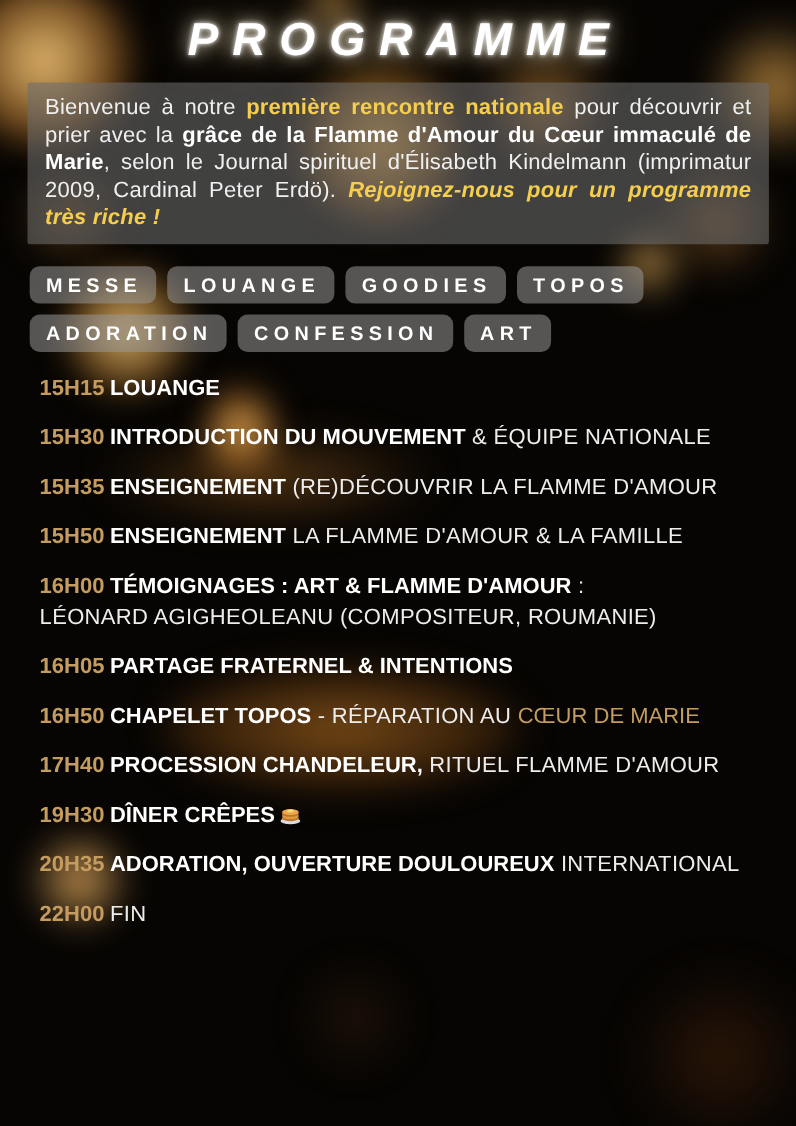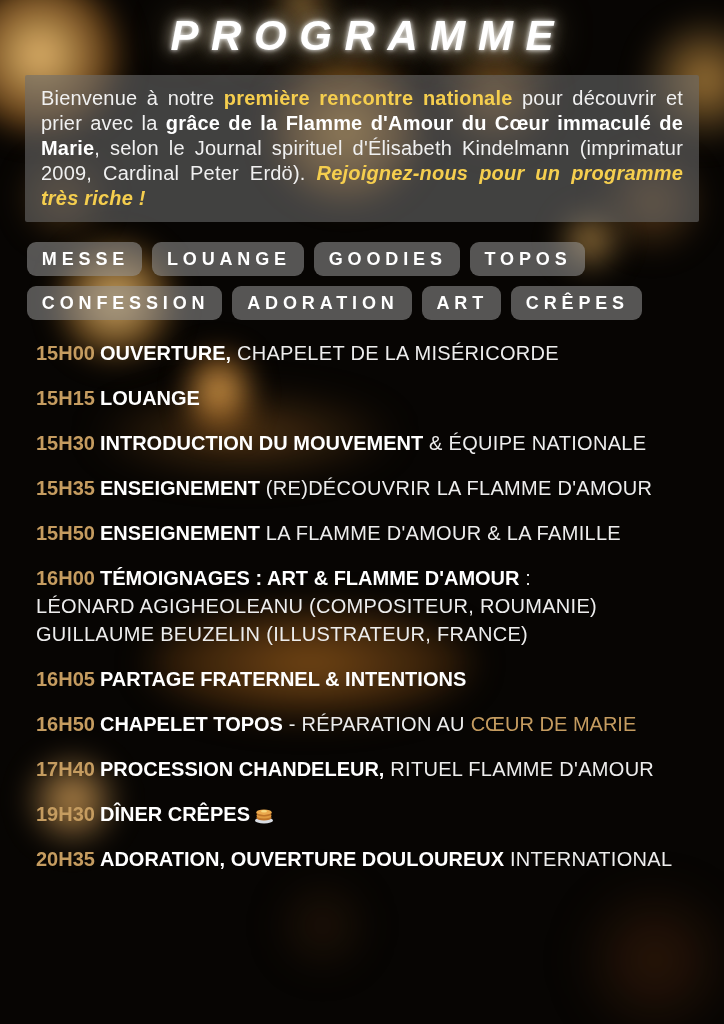--- a/index.html
+++ b/index.html
@@ -99,40 +99,39 @@
 
     <div class="intro-box">
       <p><span class="seg-normal">Bienvenue à notre </span><span class="seg-yellow-bold">première rencontre nationale</span><span class="seg-normal"> pour découvrir et prier avec la </span><span class="seg-white-bold">grâce de la Flamme d'Amour du Cœur immaculé de Marie</span><span class="seg-normal">, selon le Journal spirituel d'Élisabeth Kindelmann (imprimatur 2009, Cardinal Peter Erdö). </span><span class="seg-yellow-bold-italic">Rejoignez-nous pour un programme très riche !</span></p>
     </div>
 
     <div class="tags">
         <div class="pill"><span>MESSE</span></div>
         <div class="pill"><span>LOUANGE</span></div>
         <div class="pill"><span>GOODIES</span></div>
         <div class="pill"><span>TOPOS</span></div>
+        <div class="pill"><span>ADORATION</span></div>
         <div class="pill"><span>CONFESSION</span></div>
-        <div class="pill"><span>ADORATION</span></div>
         <div class="pill"><span>ART</span></div>
-        <div class="pill"><span>CRÊPES</span></div>
       </div>
 
     <div class="schedule">
-        <div class="row"><span class="time">15H00</span><span class="seg-bold">OUVERTURE,</span><span class="seg-normal"> CHAPELET DE LA MISÉRICORDE</span></div>
         <div class="row"><span class="time">15H15</span><span class="seg-bold">LOUANGE</span></div>
         <div class="row"><span class="time">15H30</span><span class="seg-bold">INTRODUCTION DU MOUVEMENT</span><span class="seg-normal"> &amp; ÉQUIPE NATIONALE</span></div>
         <div class="row"><span class="time">15H35</span><span class="seg-bold">ENSEIGNEMENT</span><span class="seg-normal"> (RE)DÉCOUVRIR LA FLAMME D'AMOUR</span></div>
         <div class="row"><span class="time">15H50</span><span class="seg-bold">ENSEIGNEMENT</span><span class="seg-normal"> LA FLAMME D'AMOUR &amp; LA FAMILLE</span></div>
-        <div class="row"><span class="time">16H00</span><span class="seg-bold">TÉMOIGNAGES : ART &amp; FLAMME D'AMOUR</span><span class="seg-normal"> :</span><br><span class="seg-normal">LÉONARD AGIGHEOLEANU (COMPOSITEUR, ROUMANIE)</span><br><span class="seg-normal">GUILLAUME BEUZELIN (ILLUSTRATEUR, FRANCE)</span></div>
+        <div class="row"><span class="time">16H00</span><span class="seg-bold">TÉMOIGNAGES : ART &amp; FLAMME D'AMOUR</span><span class="seg-normal"> :</span><br><span class="seg-normal">LÉONARD AGIGHEOLEANU (COMPOSITEUR, ROUMANIE)</span><br></div>
         <div class="row"><span class="time">16H05</span><span class="seg-bold">PARTAGE FRATERNEL &amp; INTENTIONS</span></div>
         <div class="row"><span class="time">16H50</span><span class="seg-bold">CHAPELET TOPOS</span><span class="seg-normal"> - RÉPARATION AU </span><span class="seg-gold-bold">CŒUR DE MARIE</span></div>
         <div class="row"><span class="time">17H40</span><span class="seg-bold">PROCESSION CHANDELEUR,</span><span class="seg-normal"> RITUEL FLAMME D'AMOUR</span></div>
         <div class="row"><span class="time">19H30</span><span class="seg-bold">DÎNER CRÊPES</span><span class="seg-emoji"><svg width="20" height="20" viewBox="0 0 20 20" aria-hidden="true">
               <ellipse cx="10" cy="16.4" rx="9" ry="3" fill="#d9dde3"></ellipse>
               <ellipse cx="10" cy="13.8" rx="7.6" ry="2.8" fill="#c0762a"></ellipse>
               <ellipse cx="10" cy="11.8" rx="7.6" ry="2.8" fill="#df9a3f"></ellipse>
               <ellipse cx="10" cy="9.8" rx="7.6" ry="2.8" fill="#c0762a"></ellipse>
               <ellipse cx="10" cy="8.2" rx="7.6" ry="2.7" fill="#eba94d"></ellipse>
               <ellipse cx="10" cy="7.2" rx="3" ry="1.2" fill="#f7d87d"></ellipse>
             </svg></span></div>
         <div class="row"><span class="time">20H35</span><span class="seg-bold">ADORATION, OUVERTURE DOULOUREUX</span><span class="seg-normal"> INTERNATIONAL</span></div>
+        <div class="row"><span class="time">22H00</span><span class="seg-normal">FIN</span></div>
       </div>
   </div>
 </div>
 
 </body></html>

